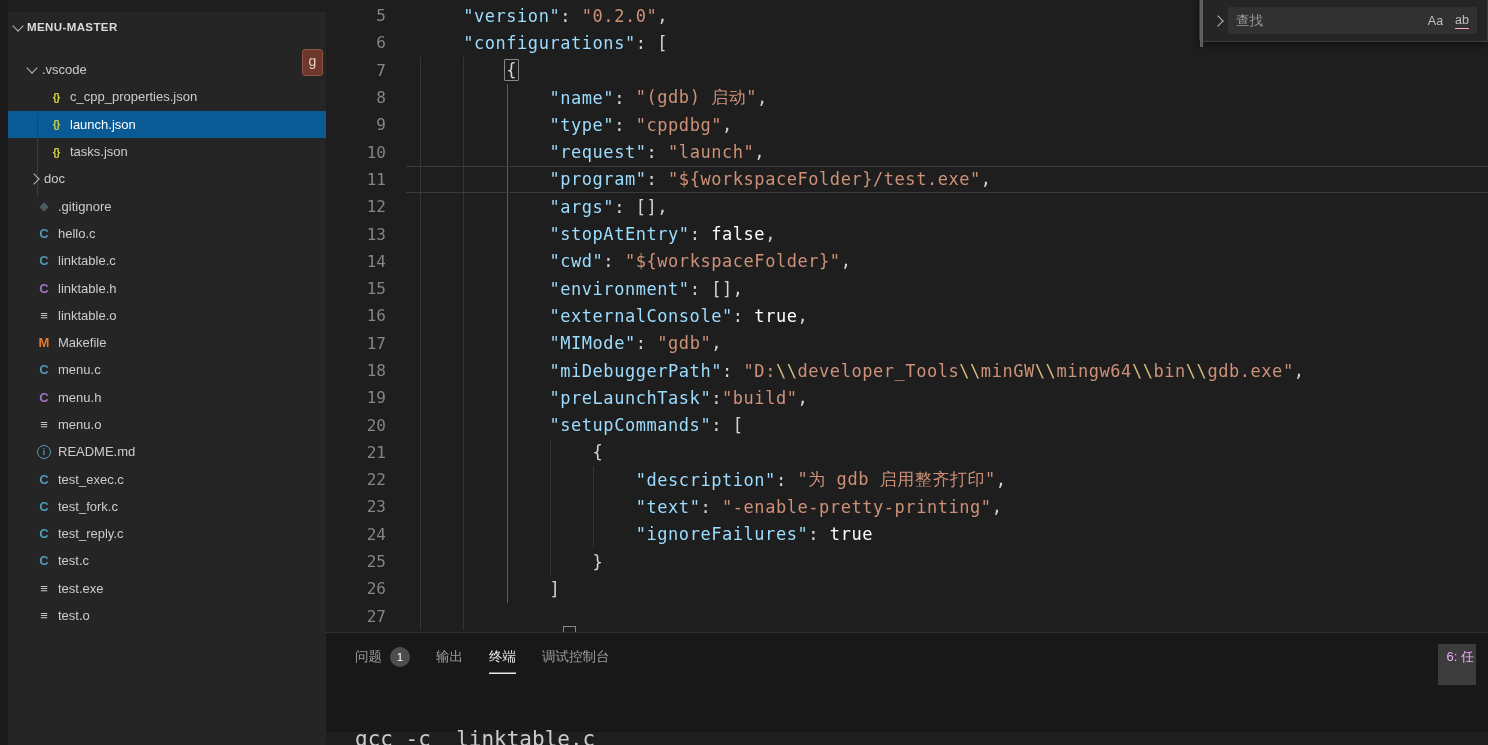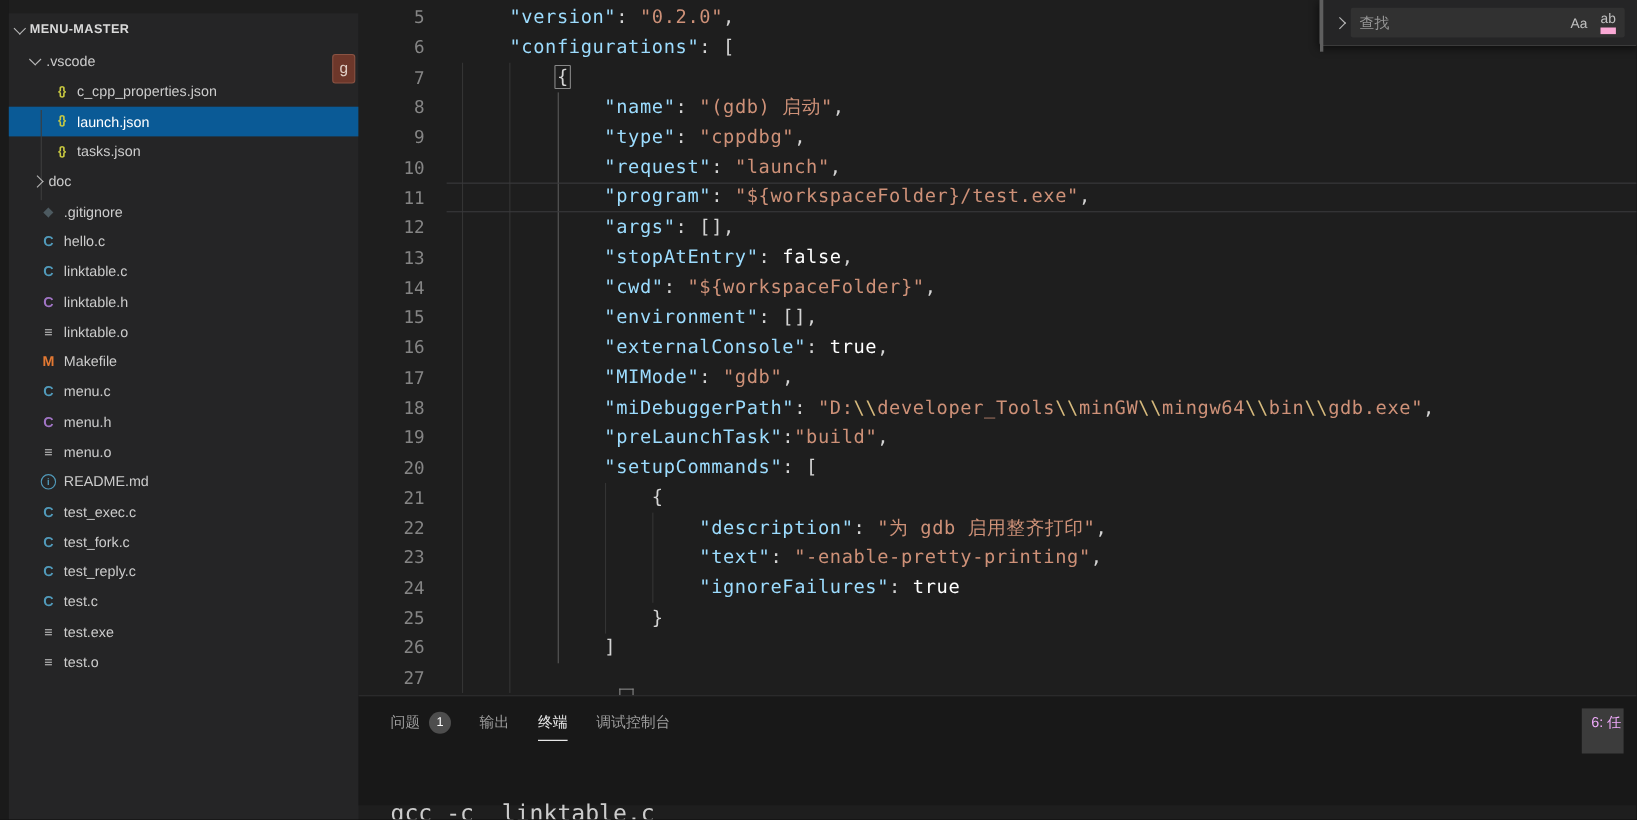--- a/index.html
+++ b/index.html
@@ -54,21 +54,21 @@
 
   
   #find-widget{position:absolute;right:0;top:0;width:289px;height:42px;background:#252526;border:1px solid #3b3b3b;border-top:none;box-sizing:border-box;display:flex;align-items:center;box-shadow:0 2px 8px rgba(0,0,0,.55);border-radius:0 0 0 4px;}
   #find-sash{position:absolute;left:0;top:0;width:3px;height:47px;background:#5f5f5f;}
   #find-toggle{width:18px;margin-left:8px;cursor:pointer;display:flex;justify-content:center;}
   #find-input-wrap{position:relative;flex:1;margin:0 10px 0 2px;background:#313131;border-radius:2px;height:27px;display:flex;align-items:center;}
   #find-input{background:transparent;border:none;outline:none;color:#cccccc;font-size:13.5px;padding:0 58px 0 8px;width:100%;font-family:"Liberation Sans",sans-serif;}
   #find-input::placeholder{color:#989898;}
   #find-opts{position:absolute;right:8px;top:0;height:100%;display:flex;align-items:center;gap:12px;color:#c0c0c0;font-size:12.5px;}
   #find-opts .opt{cursor:pointer;}
-  #opt-word{border-bottom:6px solid #f9a8d4;padding-bottom:1px;}
+  #opt-word{border-bottom:1px solid #f9a8d4;padding-bottom:1px;}
 
   
   #panel{position:absolute;left:326px;top:632px;width:1162px;height:100px;background:#181818;border-top:1px solid #303031;box-sizing:border-box;}
   #panel-tabs{display:flex;align-items:center;gap:26px;padding-left:29px;padding-top:10px;font-size:13.5px;color:#9d9d9d;}
   .ptab{display:flex;align-items:center;gap:8px;padding:4px 0 8px;cursor:pointer;}
   .ptab.active{color:#e7e7e7;box-shadow:inset 0 -1.5px 0 #e7e7e7;}
   .pbadge{background:#4d4d4d;color:#ffffff;border-radius:50%;width:20px;height:20px;font-size:11.5px;line-height:20px;text-align:center;}
   #task-select{position:absolute;right:12px;top:11px;background:#3c3c3c;color:#f0abfc;font-size:13px;height:25px;line-height:25px;padding:0 2px 16px 9px;cursor:pointer;}
   #terminal-line{position:absolute;left:29px;top:94px;font-family:"DejaVu Sans Mono",monospace;font-size:21px;color:#cccccc;white-space:pre;}
 </style>
@@ -79,21 +79,21 @@
 
   <div id="activity-strip"></div>
 
   <aside id="sidebar">
     <div id="explorer-header">
       <span class="chev down"></span>
       <span>MENU-MASTER</span>
     </div>
     <div id="file-tree">
       <div id="tree-guide"></div>
-    <div class="tree-row" style="padding-left: 20px;">
+    <div class="tree-row" style="padding-left: 20px; margin-top: 14px;">
           <span class="chev down"></span>
           <span class="label">.vscode</span>
         </div>
         <div class="tree-row" style="padding-left: 40px;">
           <span class="ic ic-json">{}</span>
           <span class="label">c_cpp_properties.json</span>
         </div>
         <div class="tree-row selected" style="padding-left: 40px;">
           <span class="ic ic-json">{}</span>
           <span class="label">launch.json</span>

